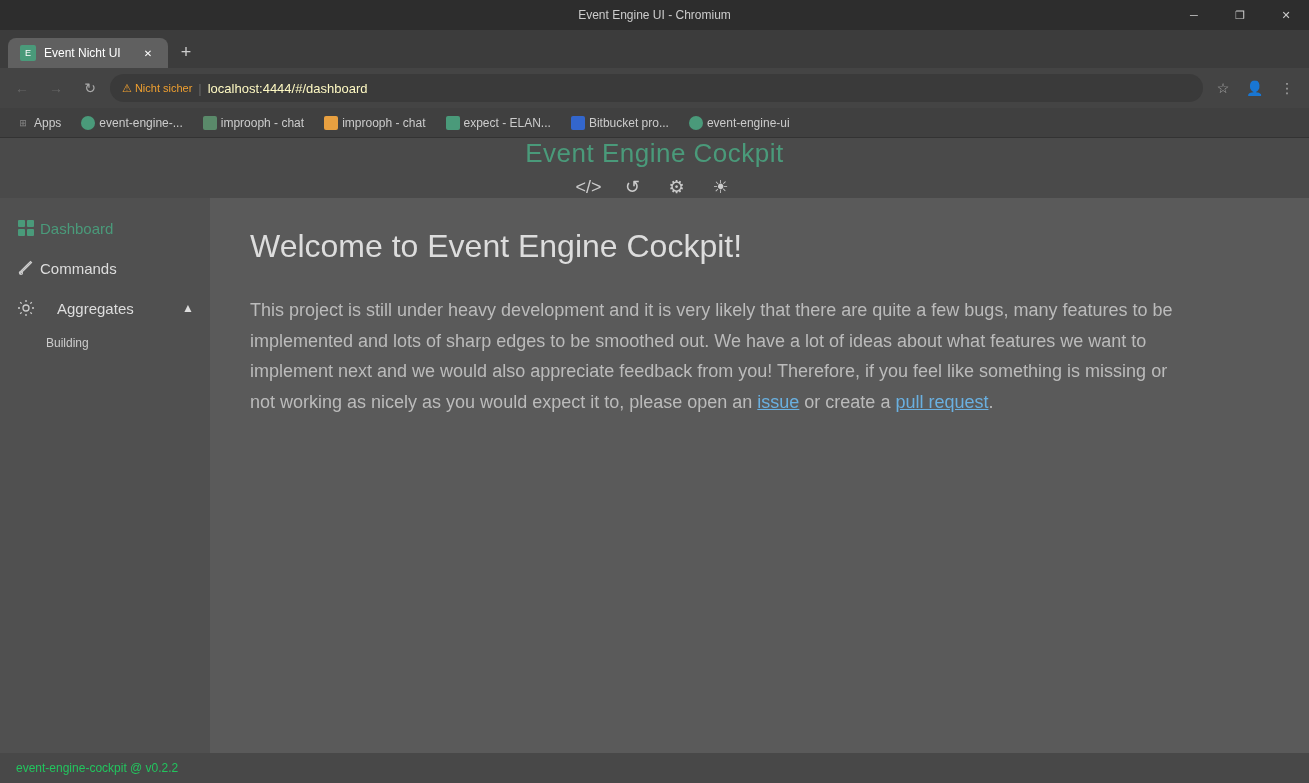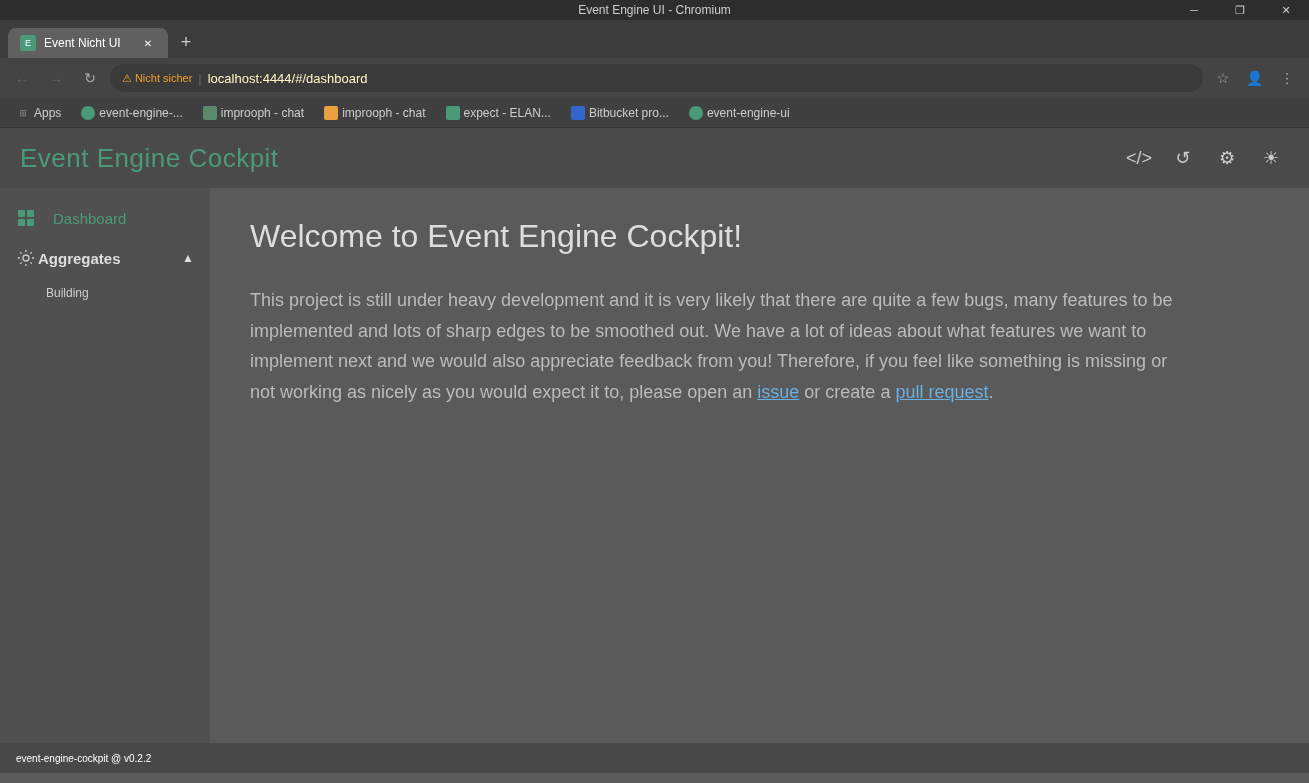--- a/index.html
+++ b/index.html
@@ -2,21 +2,21 @@
 <html><head>
   <meta charset="utf-8">
   <style>
     * { margin: 0; padding: 0; box-sizing: border-box; }
     body { font-family: 'Segoe UI', Arial, sans-serif; background: #5a5a5a; color: #e0e0e0; overflow: hidden; }
 
     
     .browser-chrome { background: #3c3c3c; }
     .title-bar {
       background: #2d2d2d;
-      height: 20px;
+      height: 30px;
       display: flex;
       align-items: center;
       justify-content: center;
       font-size: 12px;
       color: #ccc;
       position: relative;
     }
     .title-bar-controls {
       position: absolute;
       right: 0;
@@ -188,20 +188,21 @@
       background: #5a5a5a;
     }
 
     .app-header {
       background: #4a4a4a;
       height: 60px;
       display: flex;
       align-items: center;
       padding: 0 20px;
       justify-content: space-between;
+      flex-direction: column;
     }
     .app-title {
       font-size: 26px;
       font-weight: 400;
       color: #4a9a7a;
       letter-spacing: 0.5px;
     }
     .header-icons {
       display: flex;
       align-items: center;
@@ -229,21 +230,21 @@
       width: 210px;
       background: #505050;
       padding: 10px 0;
       display: flex;
       flex-direction: column;
     }
     .sidebar-item {
       display: flex;
       align-items: center;
       padding: 10px 16px;
-      gap: 17px;
+      gap: 4px;
       font-size: 15px;
       color: #ddd;
       cursor: pointer;
     }
     .sidebar-item.active { color: #4a9a7a; }
     .sidebar-icon {
       width: 20px;
       height: 20px;
       display: flex;
       align-items: center;
@@ -256,25 +257,24 @@
       align-items: center;
       padding: 8px 16px 8px 46px;
       font-size: 12px;
       color: #ccc;
       cursor: pointer;
     }
     .aggregates-row {
       display: flex;
       align-items: center;
       padding: 10px 16px;
-      gap: 2px;
+      gap: 21px;
       font-size: 15px;
       color: #ddd;
       cursor: pointer;
-      font-weight: bold;
     }
     .chevron {
       margin-left: auto;
       font-size: 12px;
     }
 
     .main-content {
       flex: 1;
       background: #5a5a5a;
       padding: 30px 40px;
@@ -296,22 +296,22 @@
       color: #6ab0e0;
       text-decoration: underline;
     }
 
     .footer {
       background: #484848;
       height: 30px;
       display: flex;
       align-items: center;
       padding: 0 16px;
-      font-size: 10px;
-      color: #ffffff;
+      font-size: 12px;
+      color: #22c55e;
     }
 
     
     .dashboard-grid {
       display: grid;
       grid-template-columns: 1fr 1fr;
       grid-template-rows: 1fr 1fr;
       gap: 2px;
       width: 16px;
       height: 16px;
@@ -425,20 +425,30 @@
             <span style="background:#4a9a7a;"></span>
             <span style="background:#4a9a7a;"></span>
             <span style="background:#4a9a7a;"></span>
             <span style="background:#4a9a7a;"></span>
           </div>
         </div>
         <span>Dashboard</span>
       </div>
 
 
+      <div class="sidebar-item">
+        <div class="sidebar-icon">
+
+          <svg width="18" height="18" viewBox="0 0 18 18" fill="none">
+            <path d="M14.5 3.5 L11 7 L9 9 L7 11 L3.5 14.5 L2.5 13.5 L6 10 L8 8 L10 6 L13.5 2.5 Z" stroke="#ccc" stroke-width="1.2" fill="none"></path>
+            <circle cx="4" cy="14" r="1.5" stroke="#ccc" stroke-width="1.2" fill="none"></circle>
+          </svg>
+        </div>
+        <span>Commands</span>
+      </div>
 
       <div class="aggregates-row">
         <div class="sidebar-icon">
 
           <svg width="18" height="18" viewBox="0 0 18 18" fill="none">
             <circle cx="9" cy="9" r="3" stroke="#ccc" stroke-width="1.3" fill="none"></circle>
             <path d="M9 1v2M9 15v2M1 9h2M15 9h2M3.22 3.22l1.41 1.41M13.37 13.37l1.41 1.41M13.37 4.63l1.41-1.41M3.22 14.78l1.41-1.41" stroke="#ccc" stroke-width="1.3"></path>
           </svg>
         </div>
         <span>Aggregates</span>

